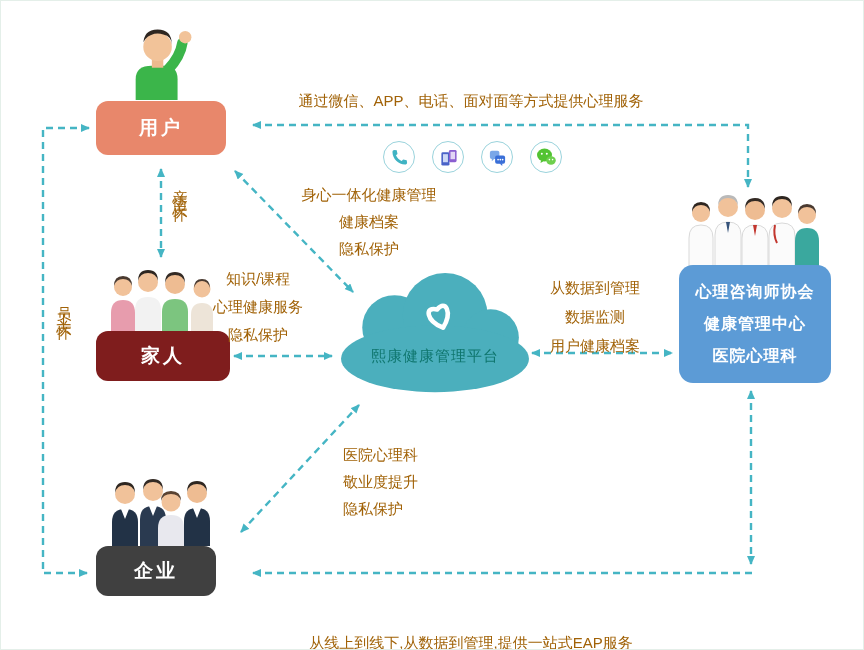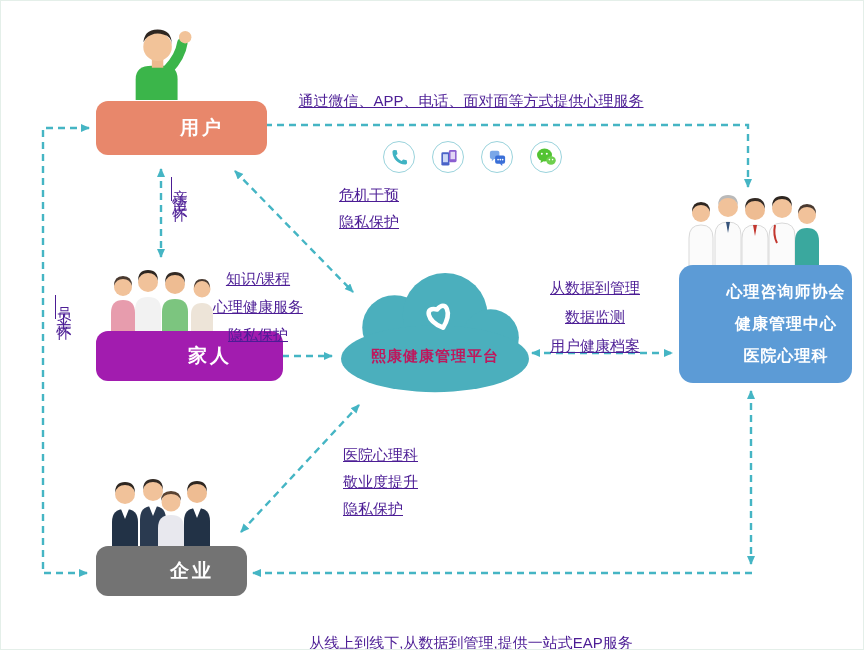--- a/index.html
+++ b/index.html
@@ -4,36 +4,36 @@
 <style>
   html,body{margin:0;padding:0;background:#fff;}
   .canvas{
     position:relative;width:864px;height:650px;background:#ffffff;
     border:1px solid #e4efe9;box-sizing:border-box;overflow:hidden;
     font-family:"Liberation Sans","DejaVu Sans",sans-serif;color:#3b3b3b;
   }
   .arrows{position:absolute;left:0;top:0;width:864px;height:650px;}
   .node{
     position:absolute;display:flex;align-items:center;justify-content:center;
-    color:#fff;font-weight:bold;border-radius:12px;letter-spacing:3px;padding-left:41px;
+    color:#fff;font-weight:bold;border-radius:12px;letter-spacing:3px;
   }
   .node-user{left:95px;top:100px;width:130px;height:54px;background:#E8876B;font-size:19px;}
-  .node-family{left:95px;top:330px;width:146px;height:50px;background:#a21caf;font-size:19px;}
-  .node-enterprise{left:95px;top:545px;width:110px;height:50px;background:#737373;font-size:19px;}
+  .node-family{left:95px;top:330px;width:134px;height:50px;background:#7f1d1d;font-size:19px;}
+  .node-enterprise{left:95px;top:545px;width:120px;height:50px;background:#404040;font-size:19px;}
   .node-institutions{
-    left:678px;top:264px;width:132px;height:118px;background:#5C9BD6;border-radius:14px;
+    left:678px;top:264px;width:152px;height:118px;background:#5C9BD6;border-radius:14px;
     flex-direction:column;font-size:16px;line-height:32px;letter-spacing:1px;
   }
   .photo{position:absolute;}
   .cloud{position:absolute;left:338px;top:264px;width:192px;height:130px;}
   .cloud-label{
     position:absolute;left:0;top:82px;width:192px;text-align:center;
-    color:#be185d;font-weight:bold;font-size:15px;letter-spacing:1px;
-  }
-  .lbl{position:absolute;font-size:15px;line-height:27px;color:#4c1d95;text-decoration:underline;}
+    color:#0f766e;font-weight:normal;font-size:15px;letter-spacing:1px;
+  }
+  .lbl{position:absolute;font-size:15px;line-height:27px;color:#a16207;}
   .center{text-align:center;}
   .vert{writing-mode:vertical-rl;text-orientation:upright;letter-spacing:6px;font-size:15px;}
   .icon-row{position:absolute;left:382px;top:140px;display:flex;gap:17px;}
   .icirc{
     width:32px;height:32px;border-radius:50%;border:1.5px solid #9AD3DC;background:#fff;
     display:flex;align-items:center;justify-content:center;box-sizing:border-box;
   }
 </style>
 </head>
 <body>
@@ -201,21 +201,22 @@
     </div>
   </div>
 
   <div class="lbl center" style="left:250px;top:86px;width:440px;">通过微信、APP、电话、面对面等方式提供心理服务</div>
 
   <div class="lbl vert" style="left:166px;top:176px;height:92px;">亲情关怀</div>
 
   <div class="lbl vert" style="left:50px;top:294px;height:92px;">员工关怀</div>
 
   <div class="lbl center" style="left:268px;top:180px;width:200px;">
-    <div>危机干预</div>
+    <div>身心一体化健康管理</div>
+    <div>健康档案</div>
     <div>隐私保护</div>
   </div>
 
   <div class="lbl center" style="left:182px;top:264px;width:150px;line-height:28px;">
     <div>知识/课程</div>
     <div>心理健康服务</div>
     <div>隐私保护</div>
   </div>
 
   <div class="lbl center" style="left:518px;top:272px;width:152px;line-height:29px;">

